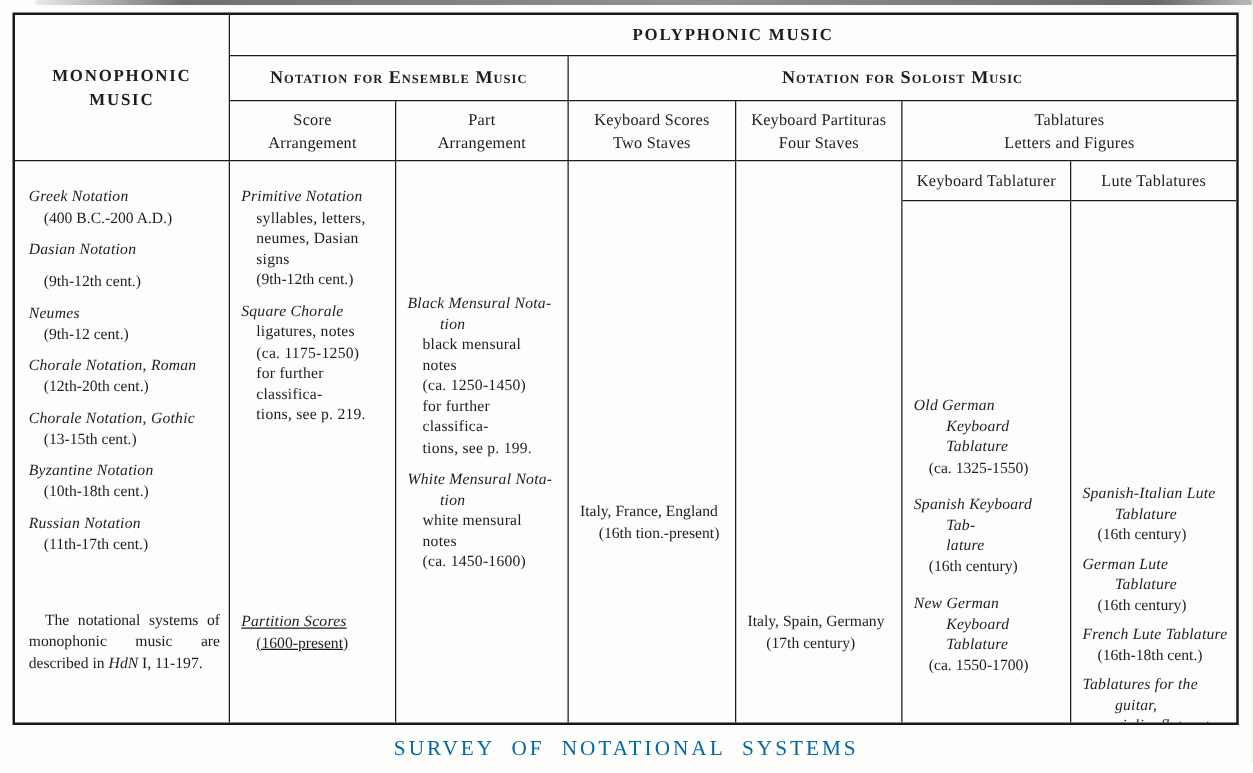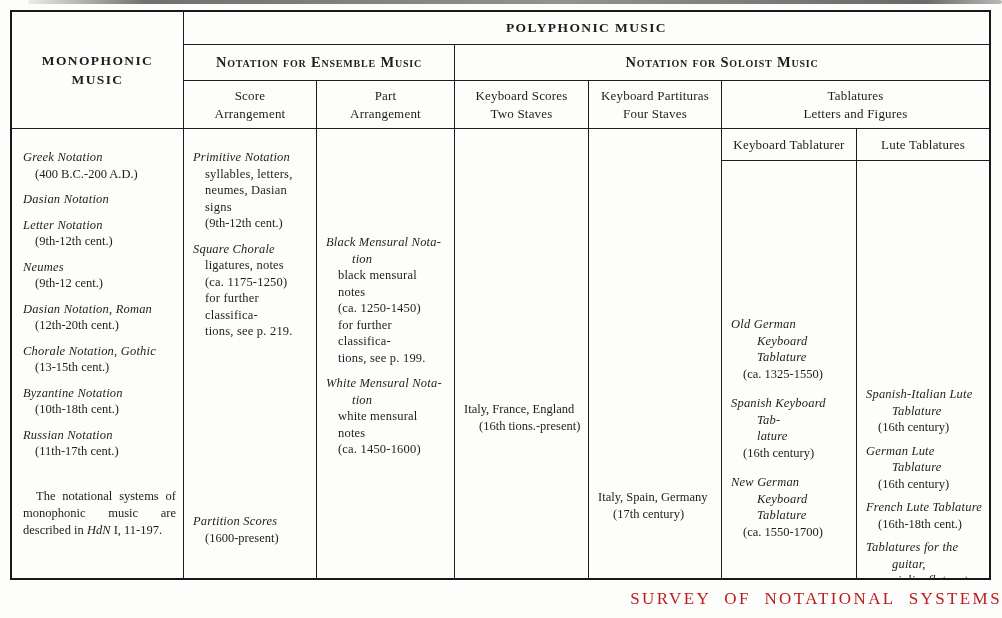--- a/index.html
+++ b/index.html
@@ -65,32 +65,32 @@
 
   .entry { margin-bottom:9px; }
   .b-kbt .entry { margin-bottom:13px; }
   .b-lute .entry { margin-bottom:7px; }
   .entry-title {
     font-style:italic; white-space:pre-line;
     padding-left:26px; text-indent:-26px; letter-spacing:.2px;
   }
   .entry-detail { padding-left:12px; white-space:pre-line; letter-spacing:.2px; }
   .entry-date { padding-left:12px; }
-  .late-block { position:absolute; top:384px; left:9px; right:6px; }
+  .late-block { position:absolute; top:360px; left:9px; right:6px;text-decoration:underline; }
   .note {
     position:absolute; top:359px; left:11px; right:7px; margin:0;
     text-align:justify; text-indent:13px; line-height:1.34; font-size:12.5px;
   }
   .note em { font-style:italic; }
   .region-block .entry-date { padding-left:15px; }
 
   .caption {
     position:absolute; top:589px; left:0; width:100%;
-    text-align:right; font-size:17px; letter-spacing:2.4px; word-spacing:7px;
-    color:#b91c1c;
+    text-align:center; font-size:17px; letter-spacing:2.4px; word-spacing:7px;
+    color:#0369a1;
   }
 </style>
 </head>
 <body>
 
 <div class="page">
   <div class="scan-band"></div>
 
   <div class="grid">
 
@@ -120,33 +120,32 @@
 
             <div class="entry-date">(400 B.C.-200 A.D.)</div>
           </div>
 
           <div class="entry">
             <div class="entry-title">Dasian Notation</div>
 
           </div>
 
           <div class="entry">
-            <div class="entry-title">Letter Notation</div>
 
             <div class="entry-date">(9th-12th cent.)</div>
           </div>
 
           <div class="entry">
             <div class="entry-title">Neumes</div>
 
             <div class="entry-date">(9th-12 cent.)</div>
           </div>
 
           <div class="entry">
-            <div class="entry-title">Dasian Notation, Roman</div>
+            <div class="entry-title">Chorale Notation, Roman</div>
 
             <div class="entry-date">(12th-20th cent.)</div>
           </div>
 
           <div class="entry">
             <div class="entry-title">Chorale Notation, Gothic</div>
 
             <div class="entry-date">(13-15th cent.)</div>
           </div>
 
@@ -211,21 +210,21 @@
 tion</div>
             <div class="entry-detail">white mensural notes
 (ca. 1450-1600)</div>
           </div>
         </div>
     </div>
 
     <div class="cell body br b-kbs">
       <div class="region-block">
         <div>Italy, France, England</div>
-        <div class="entry-date">(16th tions.-present)</div>
+        <div class="entry-date">(16th tion.-present)</div>
       </div>
     </div>
 
     <div class="cell body br b-kbp">
       <div class="region-block">
         <div>Italy, Spain, Germany</div>
         <div class="entry-date">(17th century)</div>
       </div>
     </div>
 

